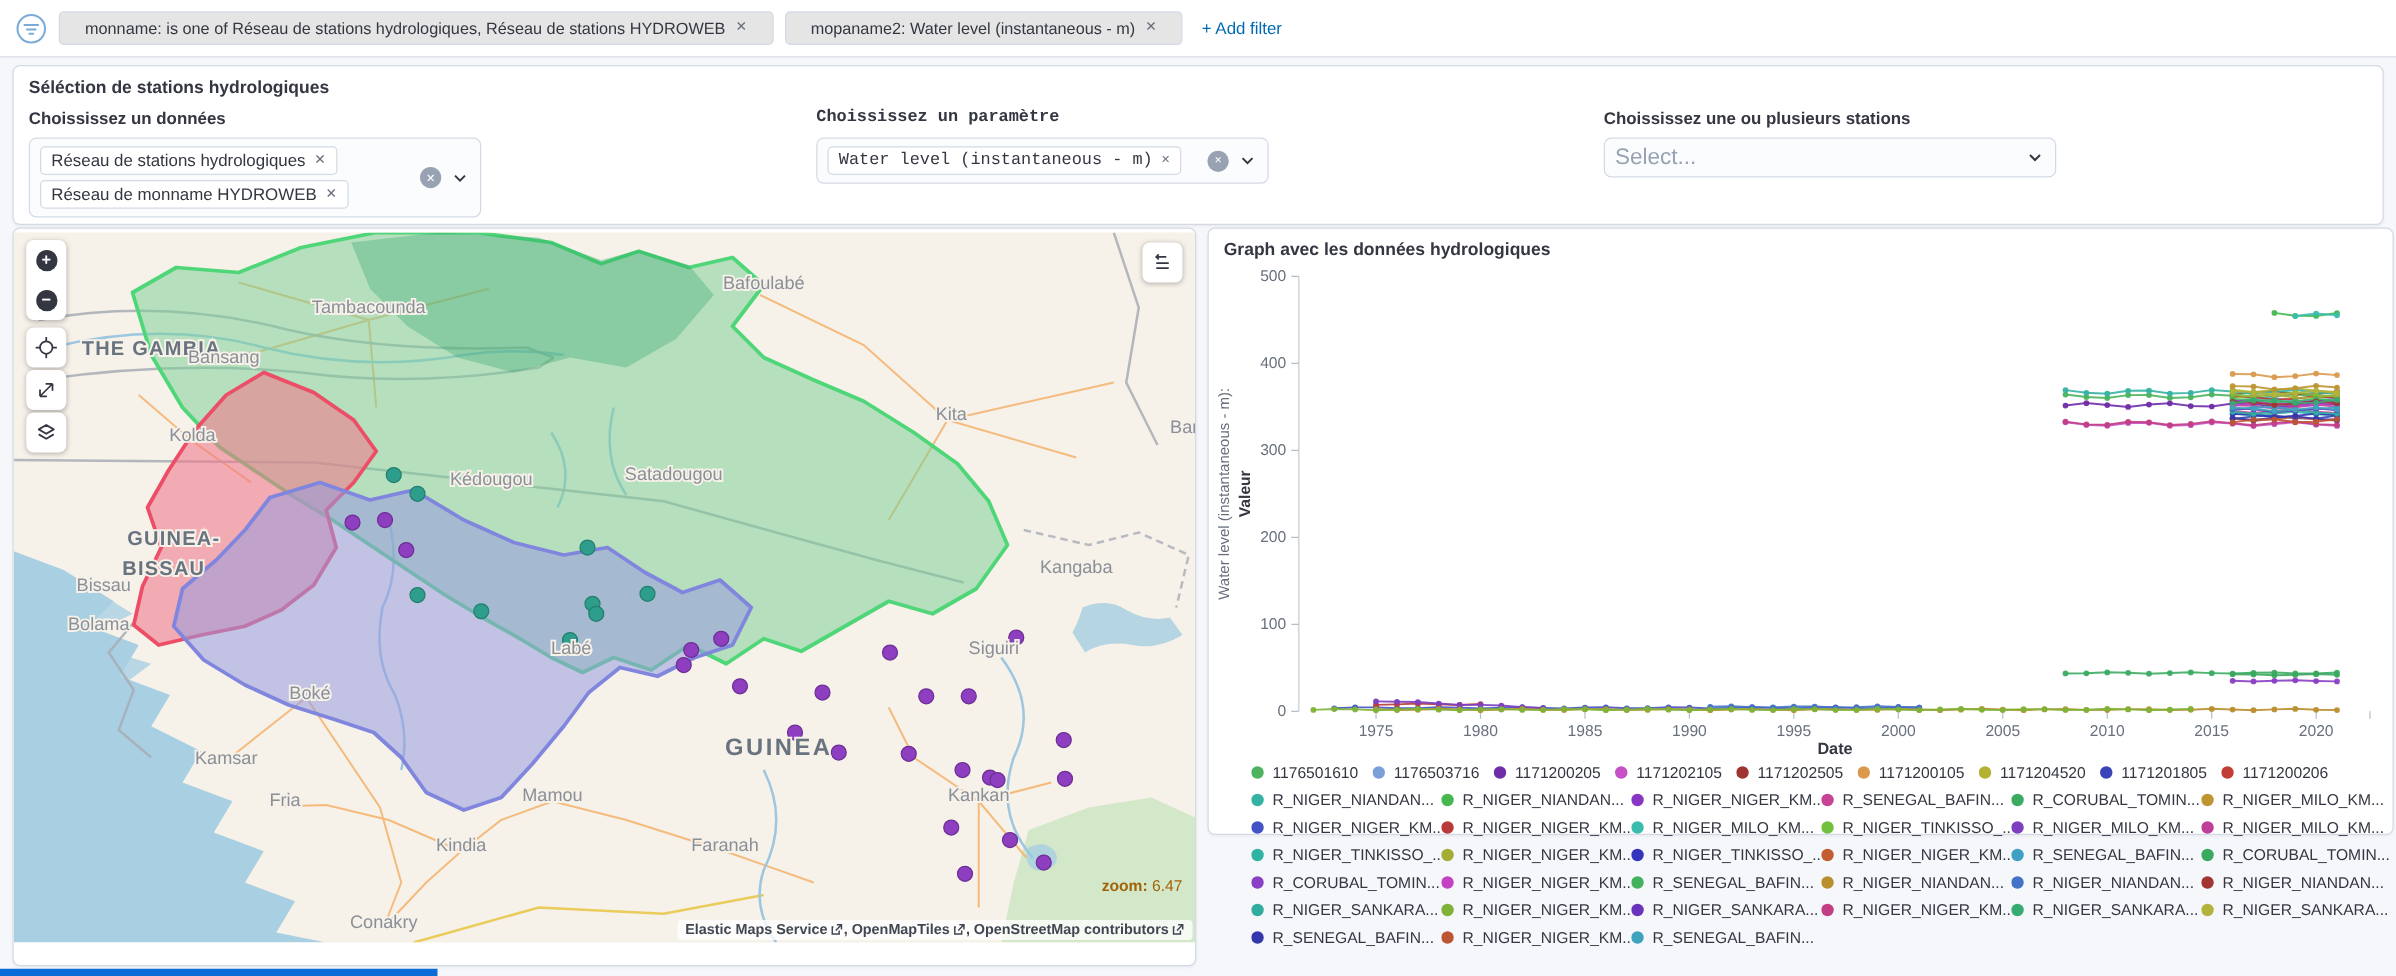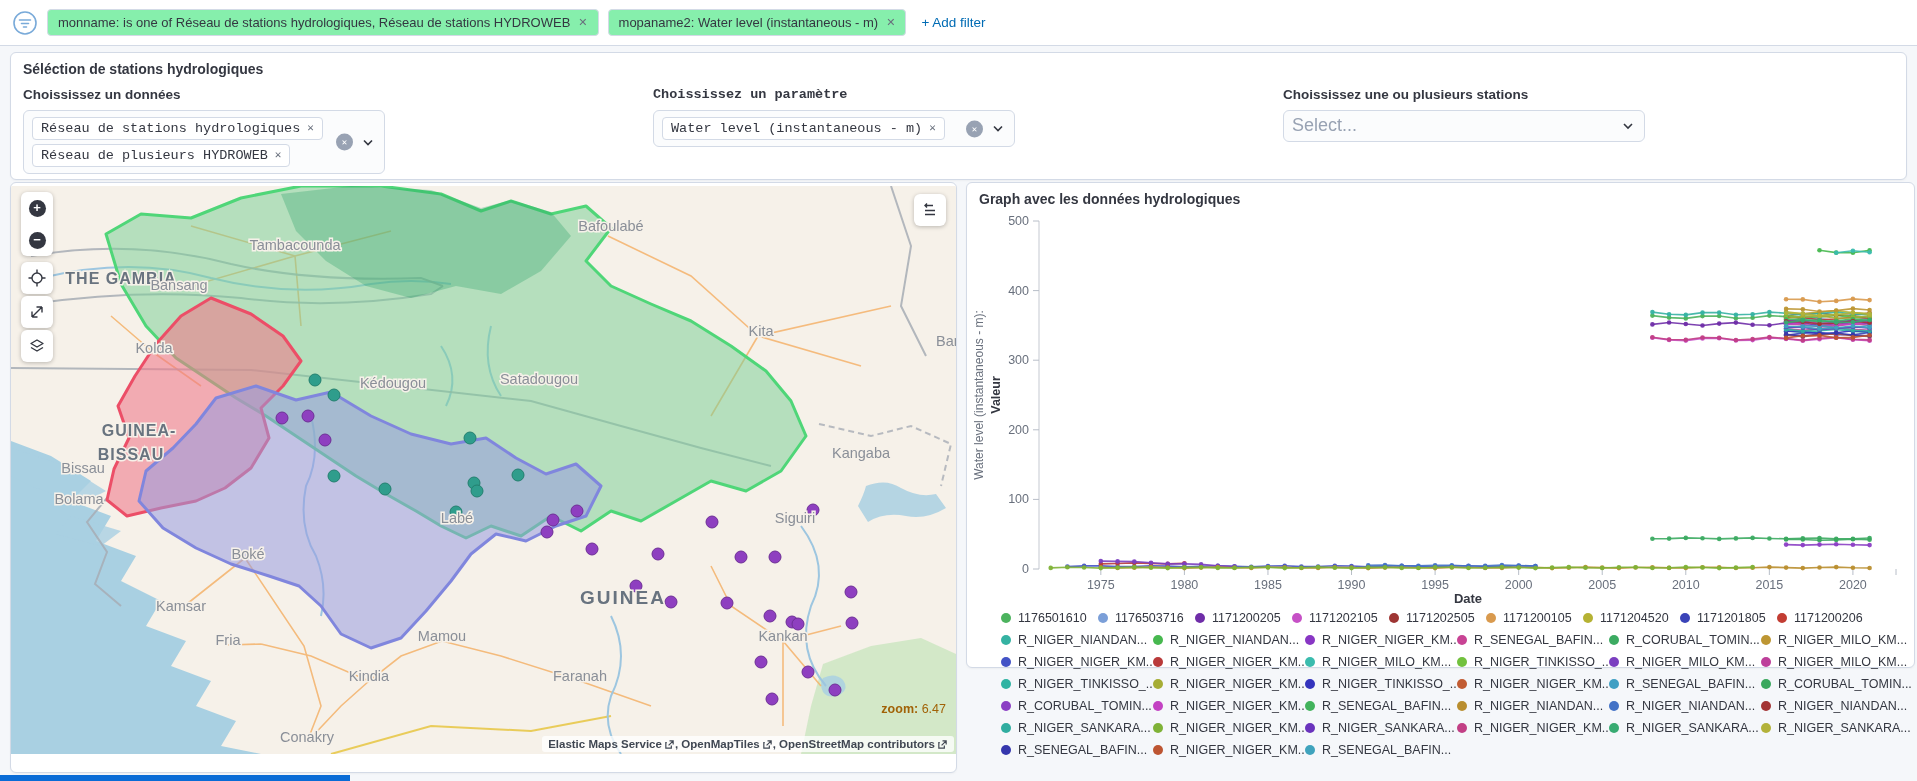--- a/index.html
+++ b/index.html
@@ -4,36 +4,36 @@
 <style>
   * { box-sizing: border-box; margin: 0; padding: 0; }
   html,body { width:1917px; height:781px; overflow:hidden; }
   body { font-family:"Liberation Sans", sans-serif; background:#f5f7fa; color:#343741; }
   .app { position:relative; width:1917px; height:781px; }
 
   
   .filter-bar { position:absolute; left:0; top:0; width:1917px; height:46px;
     background:#fff; border-bottom:1px solid #d3dae6; display:flex; align-items:center; gap:9px; padding:0 12px; }
   .filter-app-icon { width:26px; height:26px; flex:0 0 auto; }
-  .filter-pill { display:flex; align-items:center; gap:8px; background:#86efac; border:1px solid #d3dae6;
-    border-radius:4px; padding:5px 10px; font-size:13px; color:#343741; cursor:pointer; white-space:nowrap; }
+  .filter-pill { display:flex; align-items:center; gap:8px; background:#e5e5e5; border:1px solid #d3dae6;
+    border-radius:4px; padding:5px 20px; font-size:13px; color:#343741; cursor:pointer; white-space:nowrap; }
   .pill-x { color:#69707d; font-size:11px; line-height:1; cursor:pointer; }
   .add-filter { color:#006bb4; font-size:13.5px; cursor:pointer; text-decoration:none; margin-left:6px; white-space:nowrap; }
 
   
   .panel { position:absolute; background:#fff; border:1px solid #d3dae6; border-radius:6px;
     box-shadow:0 1px 2px rgba(0,0,0,.04); }
   .panel-title { font-size:14px; font-weight:bold; color:#343741; padding:8px 0 0 12px; }
 
   
   #selection-panel { left:10px; top:52px; width:1897px; height:128px; }
   .sel-col { position:absolute; top:34px; }
   .sel-label { font-size:13.5px; font-weight:bold; color:#343741; margin-bottom:8px; }
   .combo { position:relative; background:#fbfcfd; border:1px solid #d3dae6; border-radius:6px; width:362px; padding:4px 58px 4px 6px; min-height:32px; cursor:pointer; }
-  .combo.tall { min-height:58px;font-family:Liberation Mono, monospace; }
+  .combo.tall { min-height:58px; }
   .combo-pill { display:inline-flex; align-items:center; gap:7px; background:#fff; border:1px solid #d3dae6;
     border-radius:4px; padding:3px 8px; font-size:13.5px; margin:2px 2px; white-space:nowrap; }
   .combo-controls { position:absolute; right:8px; top:50%; transform:translateY(-50%); display:flex; align-items:center; gap:7px; }
   .clear-circle { width:17px; height:17px; border-radius:50%; background:#98a2b3; color:#fff; font-size:9px;
     display:flex; align-items:center; justify-content:center; cursor:pointer; }
   .placeholder { color:#98a2b3; font-size:18px; padding:4px 2px; }
 
   
   #map-panel { left:10px; top:182px; width:947px; height:591px; overflow:hidden; }
   .map-area { position:relative; width:945px; height:568px; margin-top:3px; overflow:hidden; background:#f6f1e9; }
@@ -91,21 +91,21 @@
     <div class="panel-title">Séléction de stations hydrologiques</div>
 
     <div class="sel-col" style="left:12px;">
       <div class="sel-label">Choississez un données</div>
       <div class="combo tall">
         <div class="combo-pill">
           <span>Réseau de stations hydrologiques</span>
           <span class="pill-x">✕</span>
         </div><br>
         <div class="combo-pill">
-          <span>Réseau de plusieurs HYDROWEB</span>
+          <span>Réseau de monname HYDROWEB</span>
           <span class="pill-x">✕</span>
         </div>
         <div class="combo-controls">
           <span class="clear-circle">✕</span>
           <svg width="16" height="16">
               <path d="M4 6l4 4 4-4" stroke="#343741" stroke-width="1.6" fill="none"></path>
             </svg>
         </div>
       </div>
     </div>

